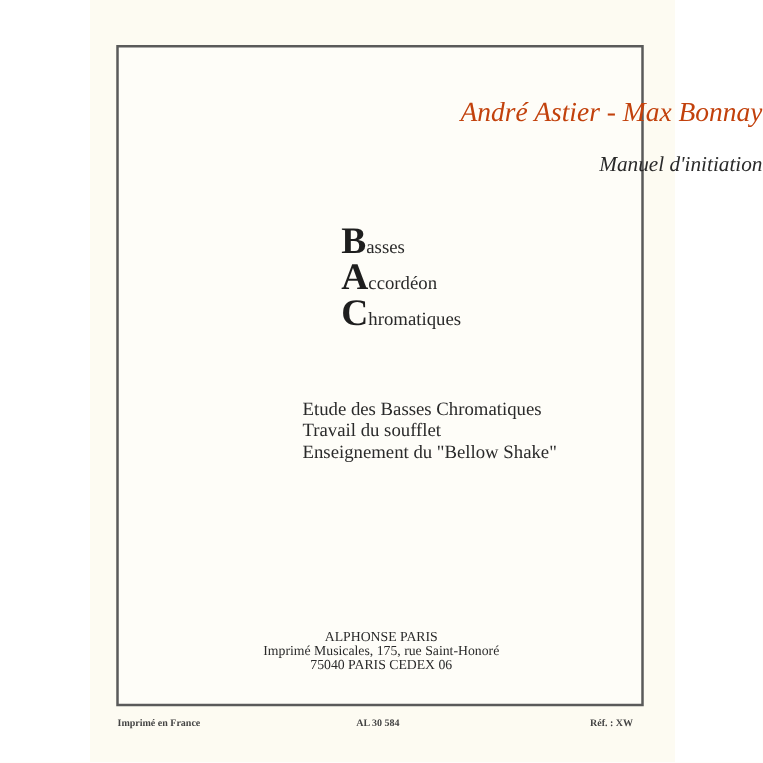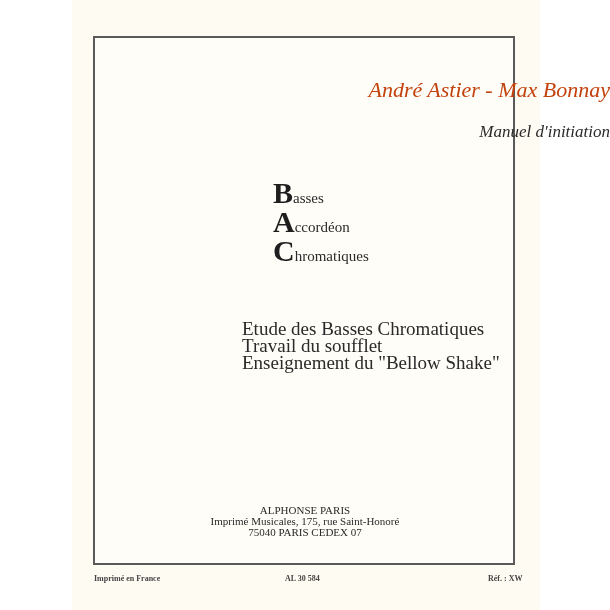--- a/index.html
+++ b/index.html
@@ -20,21 +20,21 @@
     font-style: italic; font-size: 22px; color: #c2410c;
   }
   .subtitle {
     position: absolute; left: 0; right: 0; top: 122px; text-align: right;
     font-style: italic; font-size: 17px; color: #2a2a2a;
   }
   .abc { position: absolute; left: 273px; top: 178px; }
   .abc-line { height: 29px; line-height: 29px; white-space: nowrap; }
   .abc-cap { font-weight: bold; font-size: 30px; color: #1e1e1e; }
   .abc-rest { font-size: 15px; color: #2a2a2a; }
-  .topics { position: absolute; left: 242px; top: 320px; font-size: 19px; line-height: 17px; color: #2a2a2a; }
+  .topics { position: absolute; left: 242px; top: 320px; font-size: 15px; line-height: 17px; color: #2a2a2a; }
   .topics div { white-space: nowrap; }
   .publisher {
     position: absolute; left: 0; right: 0; top: 505px; text-align: center;
     font-size: 11px; line-height: 11px; color: #2a2a2a;
   }
   .footer { position: absolute; top: 574px; font-size: 8px; font-weight: bold; color: #444; }
 </style>
 </head>
 <body>
 
@@ -58,18 +58,18 @@
 
 <div class="topics">
   <div>Etude des Basses Chromatiques</div>
   <div>Travail du soufflet</div>
   <div>Enseignement du  "Bellow Shake"</div>
 </div>
 
 <div class="publisher">
   <div>ALPHONSE PARIS</div>
   <div>Imprimé Musicales, 175, rue Saint-Honoré</div>
-  <div>75040 PARIS CEDEX 07</div>
+  <div>75040 PARIS CEDEX 06</div>
 </div>
 
 <div class="footer" style="left:94px;">Imprimé en France</div>
 <div class="footer" style="left:285px;text-align:center;">AL 30 584</div>
-<div class="footer" style="left:488px;">Réf. : XW</div>
+<div class="footer" style="left:472px;">Réf. : XW</div>
 
 </body></html>

